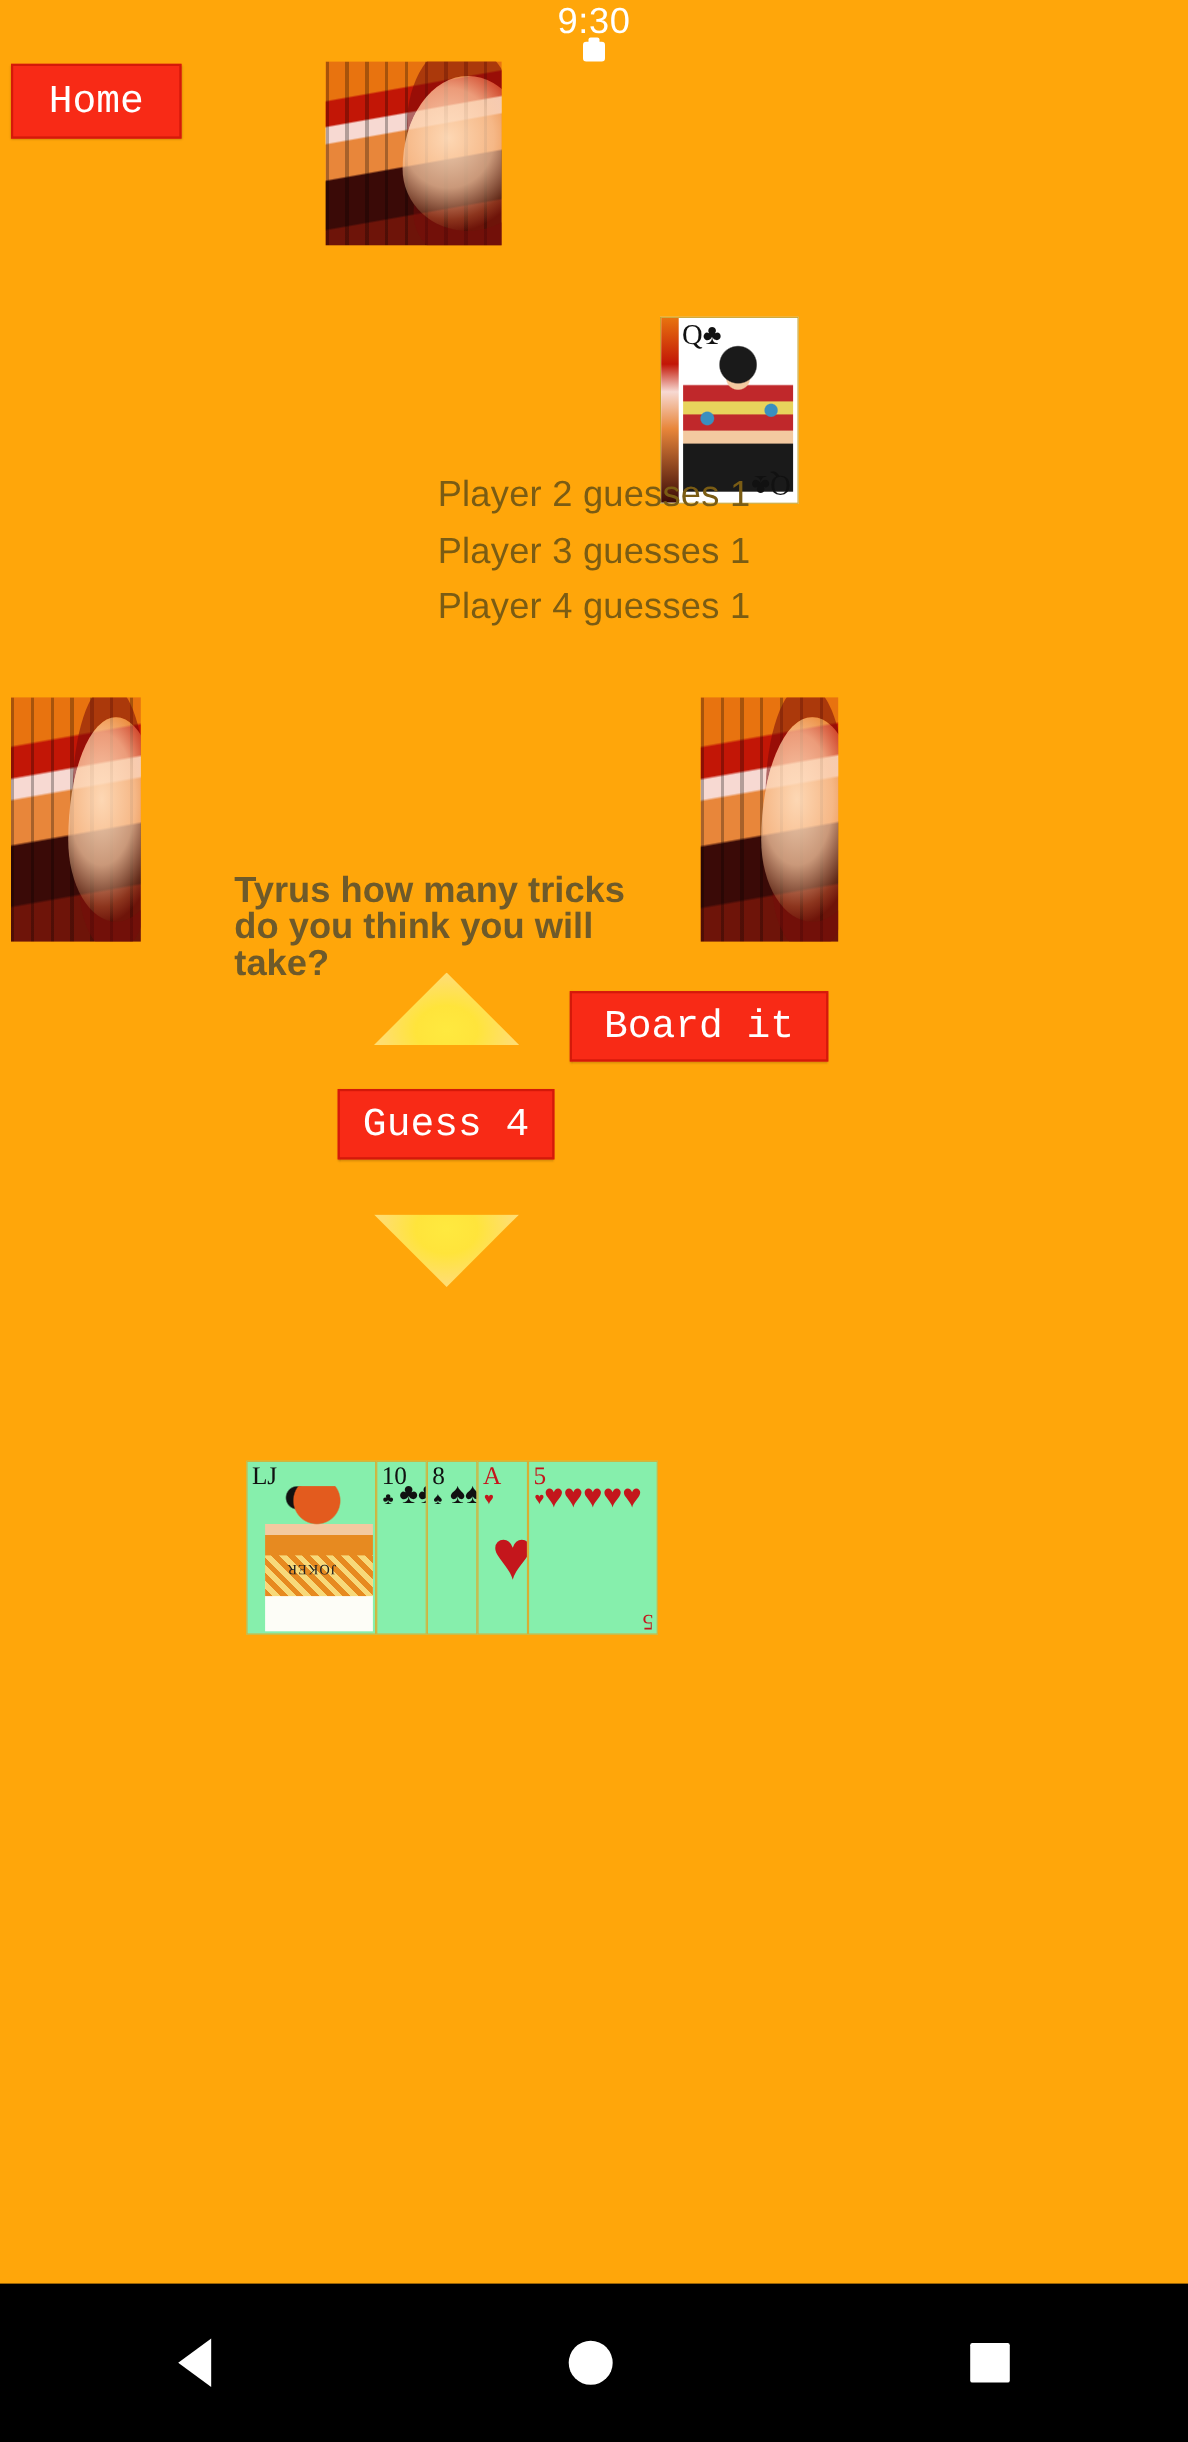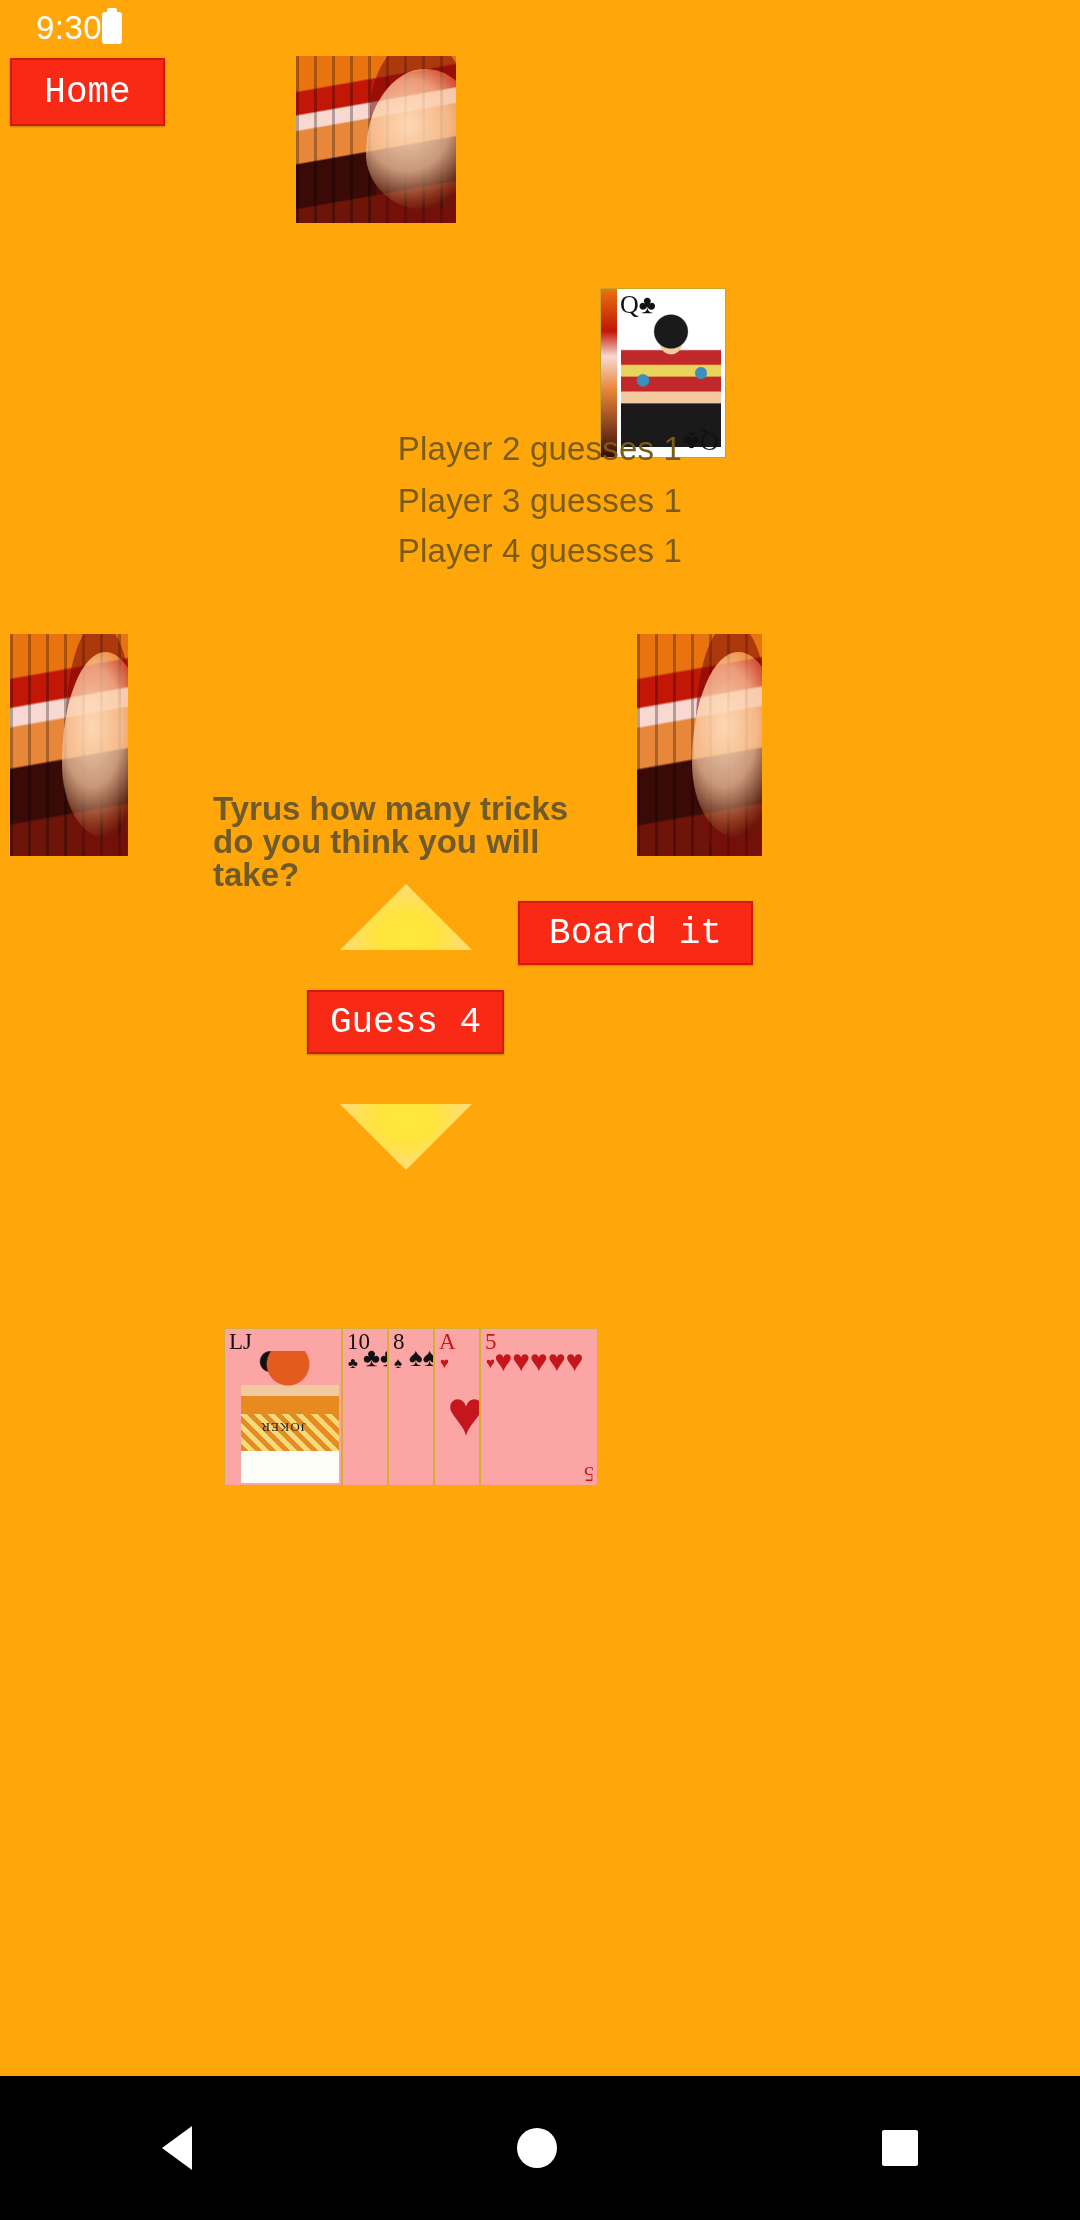--- a/index.html
+++ b/index.html
@@ -7,22 +7,23 @@
   body {
     font-family: "Liberation Sans", sans-serif;
     background:#FFA60A;
     position:relative;
     overflow:hidden;
   }
 
   
   #status-bar {
     position:absolute; top:0; left:0; width:1080px; height:56px;
-    display:flex; align-items:center; justify-content:flex-start;
-    padding:0 36px;
+    display:flex; align-items:center; justify-content:flex-end;
+    padding:0 12px;
+    flex-direction:column;
   }
   #clock { color:#ffffff; font-size:33px; letter-spacing:0.5px; }
   #battery-icon {
     width:20px; height:32px; border:3px solid #ffffff; border-radius:3px;
     position:relative; background:#ffffff;
   }
   #battery-icon::before {
     content:""; position:absolute; top:-7px; left:50%; transform:translateX(-50%);
     width:10px; height:5px; background:#ffffff; border-radius:2px 2px 0 0;
   }
@@ -166,21 +167,21 @@
     background:radial-gradient(ellipse at 50% 20%, #FFE93F 0%, #FFE43B 30%, #FFDE6B 62%, #FCDE8E 100%);
   }
 
   
   #hand {
     position:absolute; left:224px; top:1328px;
     display:flex; align-items:flex-start;
   }
   .hand-card {
     width:46px; height:158px;
-    background:#fca5a5;
+    background:#86efac;
     border:1px solid #D7AE35;
     position:relative;
     overflow:hidden;
     flex:0 0 auto;
   }
   .hand-card.wide { width:118px; }
   .hand-card .rank {
     position:absolute; left:4px; top:1px;
     font-family:"Liberation Serif", serif;
     font-size:23px; line-height:1; color:#111;

